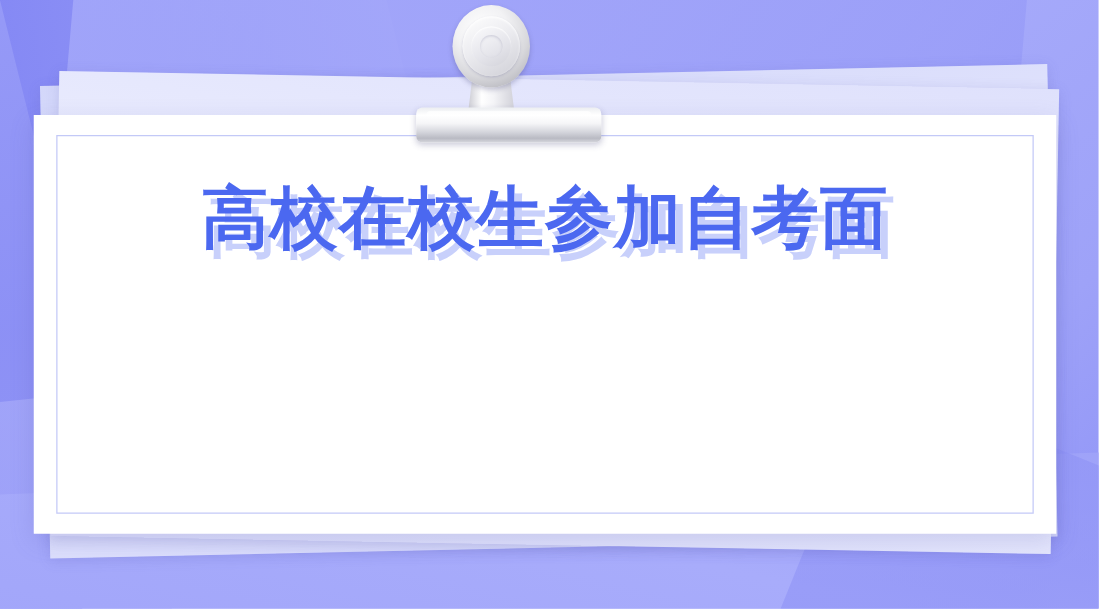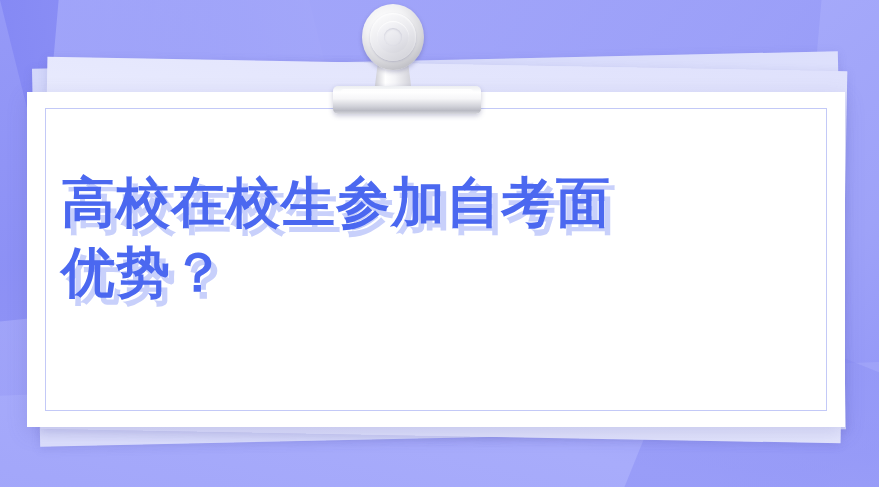--- a/index.html
+++ b/index.html
@@ -126,24 +126,23 @@
     border: 1.5px solid #c3c9f7;
     box-sizing: border-box;
   }
 
   
   .title-wrap {
     position: absolute;
     left: 0;
     right: 0;
     top: 48px;
-    text-align: left;
+    text-align: center;
     padding: 0 34px;
     box-sizing: border-box;
-    margin-top: 28px;
   }
   .title-line {
     font-family: "DejaVu Sans", "Liberation Sans", sans-serif;
     font-weight: 700;
     font-size: 54px;
     line-height: 70px;
     letter-spacing: 1px;
     color: #4b68f0;
     text-shadow: 6px 7px 0 #c8d0fb;
     white-space: nowrap;
@@ -239,21 +238,20 @@
   <div class="bg-shape bg-wedge-bottomright"></div>
 
   <div class="sheet sheet-back"></div>
   <div class="sheet sheet-mid"></div>
 
   <div class="card">
     <div class="card-inner-border"></div>
 
     <div class="title-wrap">
       <div class="title-line">高校在校生参加自考面</div>
-      <div class="title-line">优势？</div>
     </div>
   </div>
 
   <div class="clip">
     <div class="clip-neck"></div>
     <div class="clip-knob">
       <div class="clip-ring1"></div>
       <div class="clip-ring2"></div>
       <div class="clip-ring3"></div>
     </div>

